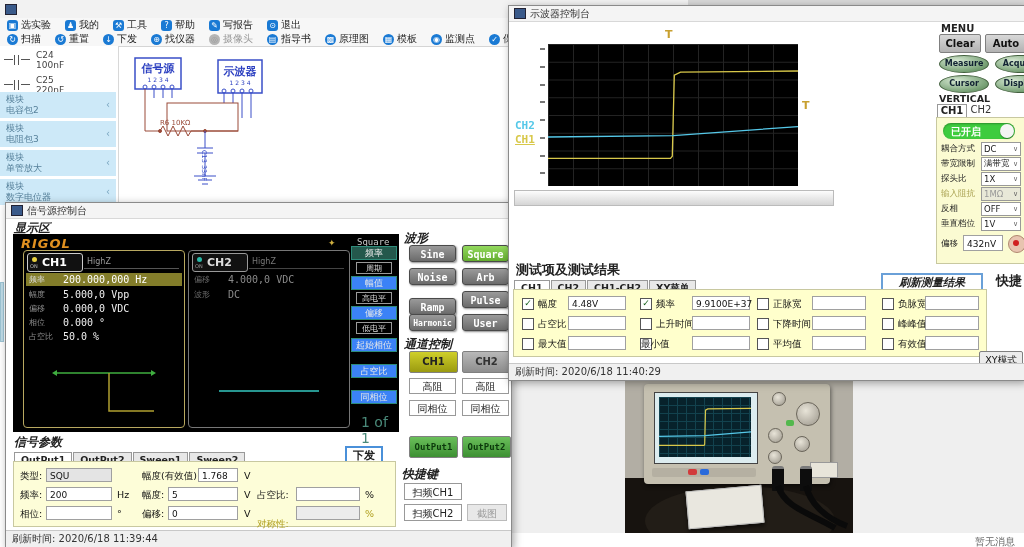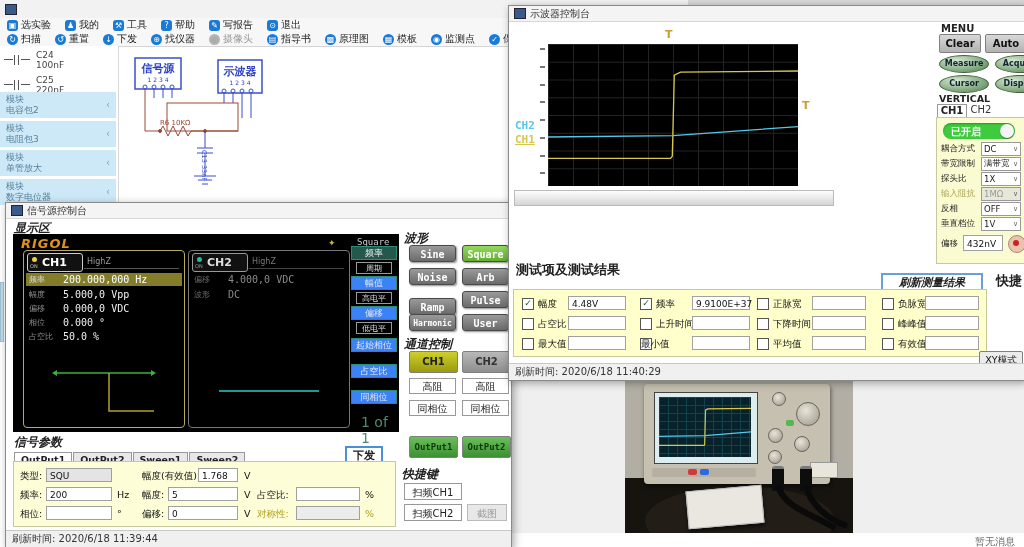--- a/index.html
+++ b/index.html
@@ -411,21 +411,21 @@
       <span class="mlabel" style="left:243px;top:27px">占空比:</span>
       <div class="minput" style="left:282px;top:25px;width:64px"></div>
       <span class="mlabel" style="left:351px;top:27px">%</span>
 
       <span class="mlabel" style="left:6px;top:46px">相位:</span>
       <div class="minput" style="left:32px;top:44px;width:66px"></div>
       <span class="mlabel" style="left:103px;top:46px">°</span>
       <span class="mlabel" style="left:128px;top:46px">偏移:</span>
       <div class="minput" style="left:154px;top:44px;width:70px">0</div>
       <span class="mlabel" style="left:230px;top:46px">V</span>
-      <span class="mlabel" style="left:243px;top:46px;color:#b0a020">对称性:</span>
+      <span class="mlabel" style="left:243px;top:56px;color:#b0a020">对称性:</span>
       <div class="minput" style="left:282px;top:44px;width:64px;background:#ececec"></div>
       <span class="mlabel" style="left:351px;top:46px;color:#b0a020">%</span>
     </div>
 
     <span class="abs" style="left:396px;top:263px;font-size:12px;font-weight:bold;font-style:italic">快捷键</span>
     <div class="whitebtn" style="left:398px;top:280px;width:58px;height:17px;line-height:17px">扫频CH1</div>
     <div class="whitebtn" style="left:398px;top:301px;width:58px;height:17px;line-height:17px">扫频CH2</div>
     <div class="whitebtn" style="left:461px;top:301px;width:40px;height:17px;line-height:17px;background:#e8e8e8;color:#999;border-color:#bbb">截图</div>
 
     <div class="statusbar">
@@ -523,20 +523,21 @@
       <div style="position:relative;margin:4px 4px 0 4px;height:18px">
         <span style="position:absolute;left:0;top:3px;font-size:8.5px">偏移</span>
         <div class="minput" style="left:22px;top:0;width:40px;height:16px;line-height:16px">432nV</div>
         <div style="position:absolute;left:67px;top:0;width:16px;height:16px;border-radius:50%;background:#e8c4b0;border:1px solid #b08870">
           <i style="position:absolute;left:4px;top:4px;width:6px;height:6px;border-radius:50%;background:#d02020"></i>
         </div>
       </div>
     </div>
 
     <span class="abs" style="left:7px;top:255px;font-size:13px;font-weight:bold">测试项及测试结果</span>
+    <div id="restabs" class="abs" style="left:5px;top:270px;height:13px"><span class="tab sel">CH1</span><span class="tab">CH2</span><span class="tab">CH1-CH2</span><span class="tab">XY菜单</span></div>
     <div class="abs" style="left:372px;top:267px;width:102px;height:18px;background:#fff;border:2px solid #6aa0d8;font-size:11px;font-weight:bold;font-style:italic;text-align:center;line-height:15px;box-sizing:border-box">刷新测量结果</div>
     <span class="abs" style="left:487px;top:266px;font-size:13px;font-weight:bold">快捷</span>
     <div class="ypanel" style="left:4px;top:283px;width:472px;height:66px;background:#ffffcc">
       <div id="measgrid" style="position:absolute;left:0;top:0;right:0;bottom:0">
           <span class="cb" style="left: 8px; top: 8px;">✓</span>
           <span class="mlabel" style="left: 24px; top: 8px;">幅度</span>
           <div class="minput" style="left: 54px; top: 6px; width: 58px;">4.48V</div>
           <span class="cb" style="left: 126px; top: 8px;">✓</span>
           <span class="mlabel" style="left: 142px; top: 8px;">频率</span>
           <div class="minput" style="left: 178px; top: 6px; width: 58px;">9.9100E+37</div>

